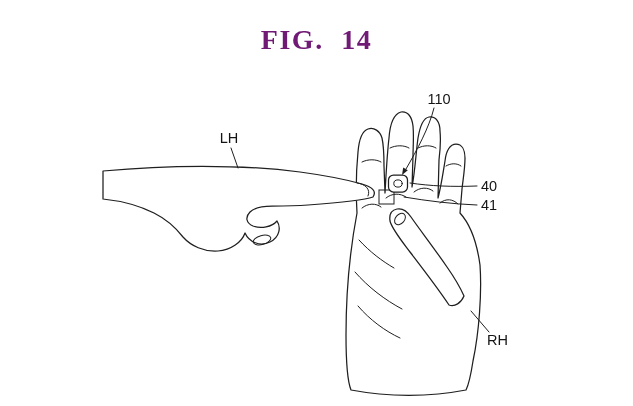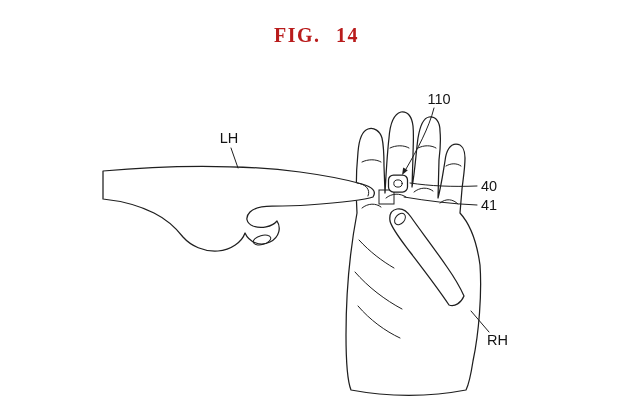--- a/index.html
+++ b/index.html
@@ -7,25 +7,25 @@
     position:relative;
     width:633px;height:406px;
     background:#ffffff;
     overflow:hidden;
   }
   .fig-title{
     position:absolute;
     top:24px;left:0;width:100%;
     text-align:center;
     font-family:"Liberation Serif",serif;
-    font-size:20px;
+    font-size:28px;
     font-weight:700;
     letter-spacing:1.5px;
     word-spacing:9px;
-    color:#b91c1c;
+    color:#701a75;
   }
   .drawing{position:absolute;left:0;top:0;}
   .ink{stroke:#1f1f1f;fill:none;stroke-width:1.25;stroke-linecap:round;stroke-linejoin:round;}
   .thin{stroke:#1f1f1f;fill:none;stroke-width:1;stroke-linecap:round;}
   .fillwhite{fill:#ffffff;}
   .label{
     font-family:"Liberation Sans",sans-serif;
     font-size:14.5px;
     fill:#141414;
   }

